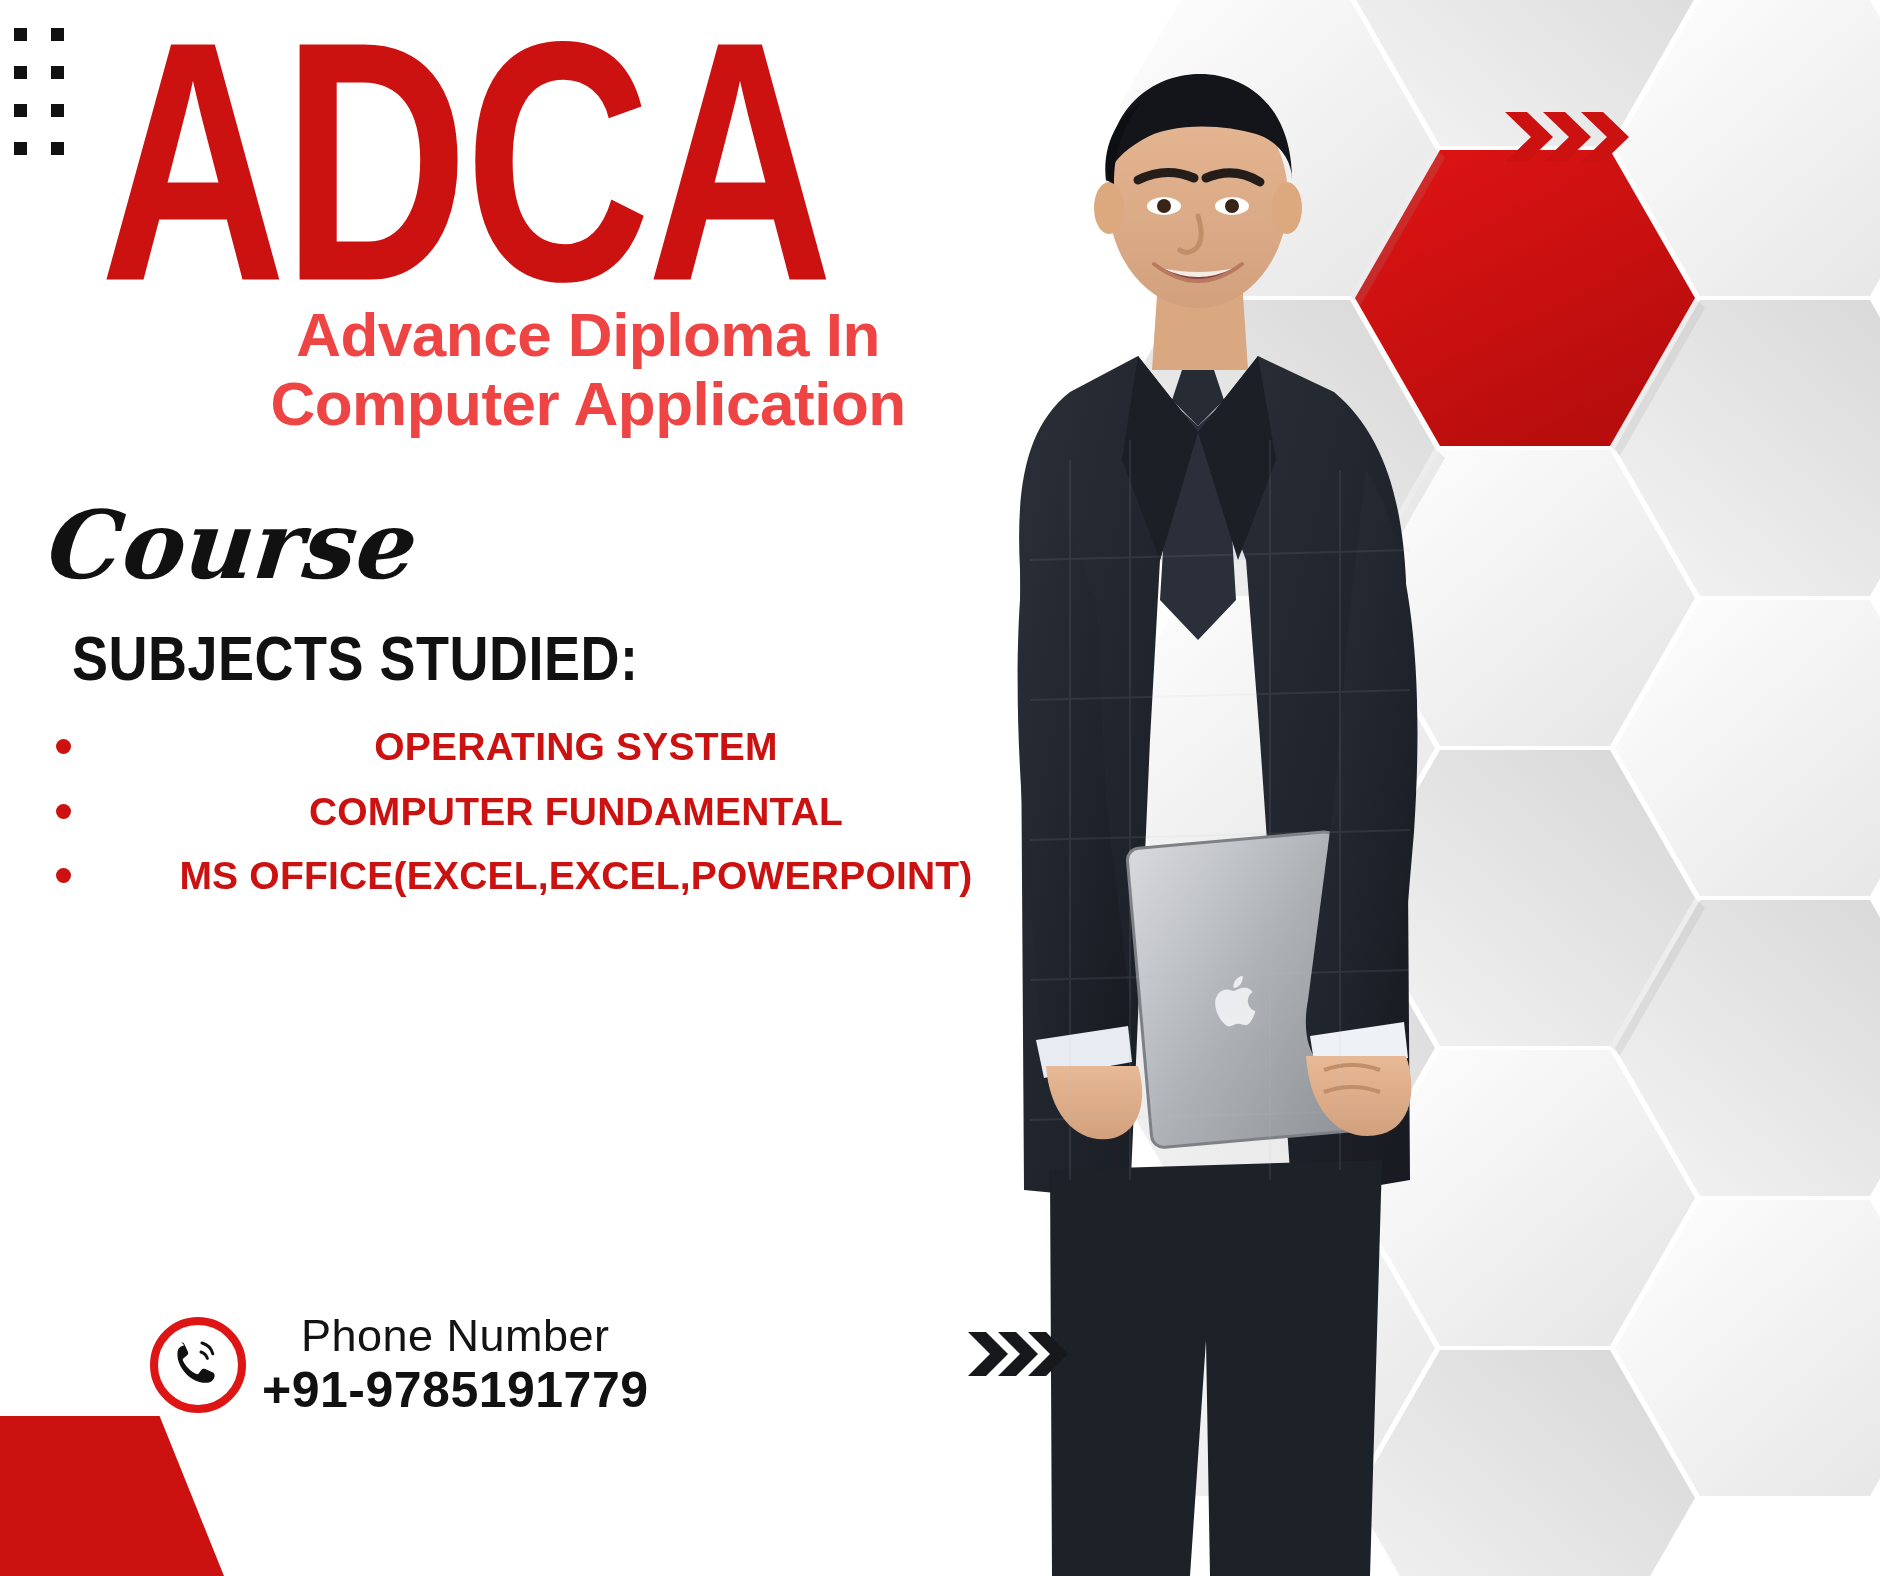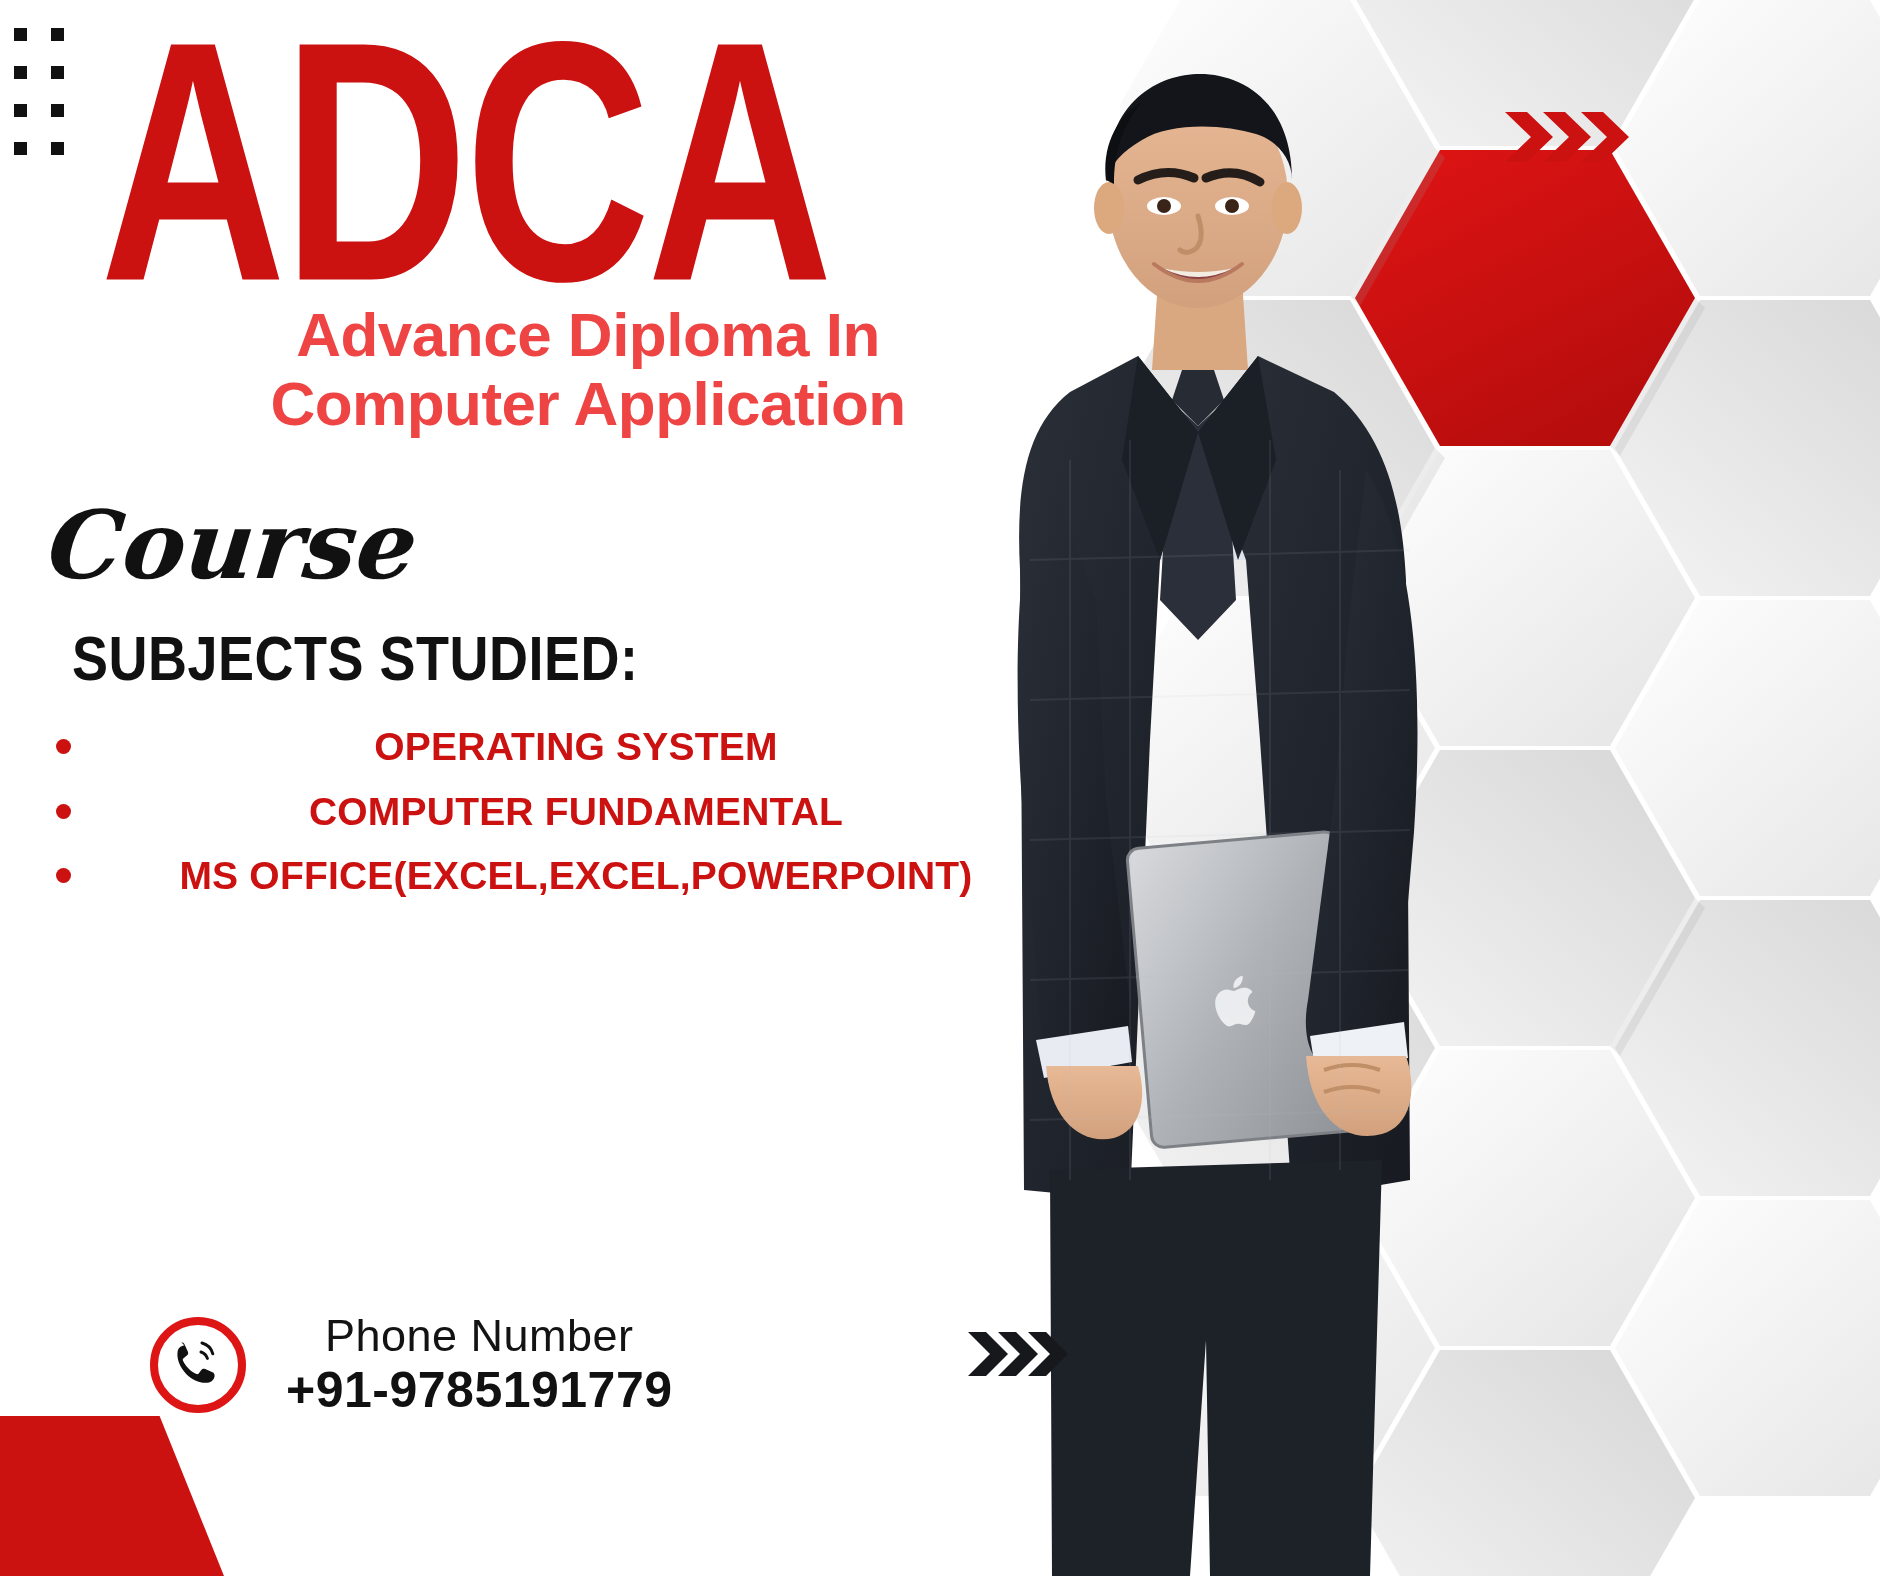--- a/index.html
+++ b/index.html
@@ -152,21 +152,21 @@
     border-radius:50%;
     background:#CC1111;
   }
 
   
   .phone-block {
     position:absolute;
     left:150px; top:1312px;
     display:flex;
     align-items:center;
-    gap:40px;
+    gap:16px;
   }
   .phone-badge {
     width:96px; height:96px;
     border:8px solid #DD1515;
     border-radius:50%;
     display:flex;
     align-items:center;
     justify-content:center;
     flex:0 0 auto;
     background:#ffffff;

